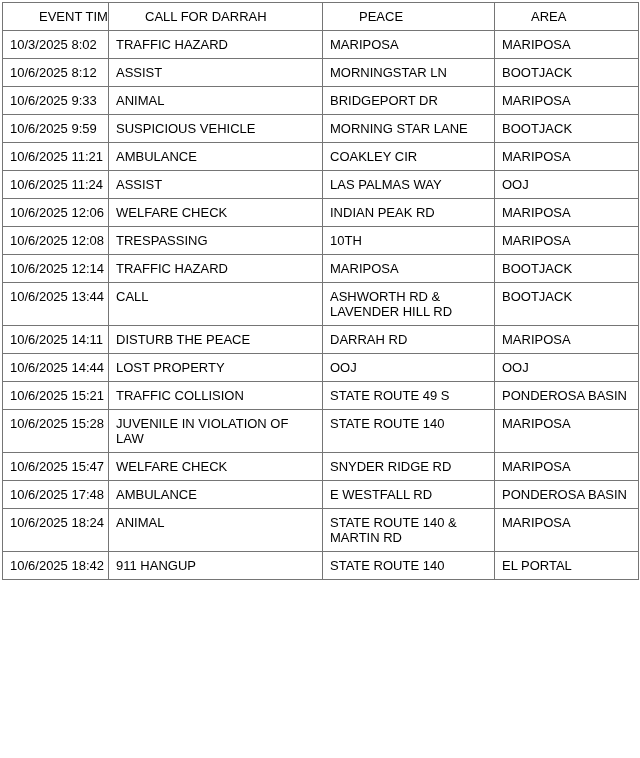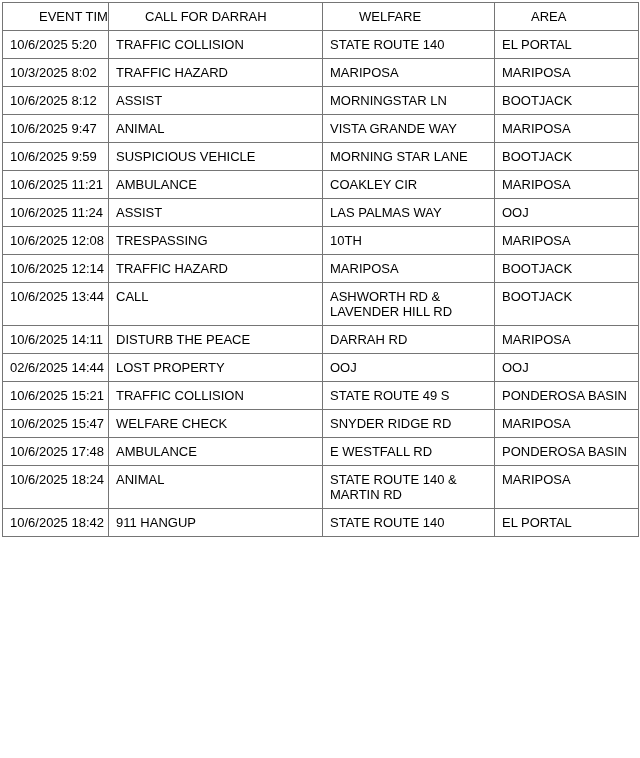--- a/index.html
+++ b/index.html
@@ -48,66 +48,66 @@
   <colgroup>
     <col style="width:106px">
     <col style="width:214px">
     <col style="width:172px">
     <col style="width:144px">
   </colgroup>
   <thead>
     <tr>
       <th>EVENT TIME</th>
       <th>CALL FOR DARRAH</th>
-      <th>WELFARE</th>
+      <th>PEACE</th>
       <th>AREA</th>
     </tr>
   </thead>
   <tbody>
-      <tr>
-        <td class="nowrap">10/6/2025 5:20</td>
-        <td>TRAFFIC COLLISION</td>
-        <td>STATE ROUTE 140</td>
-        <td class="nowrap">EL PORTAL</td>
-      </tr>
       <tr>
         <td class="nowrap">10/3/2025 8:02</td>
         <td>TRAFFIC HAZARD</td>
         <td>MARIPOSA</td>
         <td class="nowrap">MARIPOSA</td>
       </tr>
       <tr>
         <td class="nowrap">10/6/2025 8:12</td>
         <td>ASSIST</td>
         <td>MORNINGSTAR LN</td>
         <td class="nowrap">BOOTJACK</td>
       </tr>
       <tr>
-        <td class="nowrap">10/6/2025 9:47</td>
+        <td class="nowrap">10/6/2025 9:33</td>
         <td>ANIMAL</td>
-        <td>VISTA GRANDE WAY</td>
+        <td>BRIDGEPORT DR</td>
         <td class="nowrap">MARIPOSA</td>
       </tr>
       <tr>
         <td class="nowrap">10/6/2025 9:59</td>
         <td>SUSPICIOUS VEHICLE</td>
         <td>MORNING STAR LANE</td>
         <td class="nowrap">BOOTJACK</td>
       </tr>
       <tr>
         <td class="nowrap">10/6/2025 11:21</td>
         <td>AMBULANCE</td>
         <td>COAKLEY CIR</td>
         <td class="nowrap">MARIPOSA</td>
       </tr>
       <tr>
         <td class="nowrap">10/6/2025 11:24</td>
         <td>ASSIST</td>
         <td>LAS PALMAS WAY</td>
         <td class="nowrap">OOJ</td>
+      </tr>
+      <tr>
+        <td class="nowrap">10/6/2025 12:06</td>
+        <td>WELFARE CHECK</td>
+        <td>INDIAN PEAK RD</td>
+        <td class="nowrap">MARIPOSA</td>
       </tr>
       <tr>
         <td class="nowrap">10/6/2025 12:08</td>
         <td>TRESPASSING</td>
         <td>10TH</td>
         <td class="nowrap">MARIPOSA</td>
       </tr>
       <tr>
         <td class="nowrap">10/6/2025 12:14</td>
         <td>TRAFFIC HAZARD</td>
@@ -120,30 +120,36 @@
         <td>ASHWORTH RD &amp; LAVENDER HILL RD</td>
         <td class="nowrap">BOOTJACK</td>
       </tr>
       <tr>
         <td class="nowrap">10/6/2025 14:11</td>
         <td>DISTURB THE PEACE</td>
         <td>DARRAH RD</td>
         <td class="nowrap">MARIPOSA</td>
       </tr>
       <tr>
-        <td class="nowrap">02/6/2025 14:44</td>
+        <td class="nowrap">10/6/2025 14:44</td>
         <td>LOST PROPERTY</td>
         <td>OOJ</td>
         <td class="nowrap">OOJ</td>
       </tr>
       <tr>
         <td class="nowrap">10/6/2025 15:21</td>
         <td>TRAFFIC COLLISION</td>
         <td>STATE ROUTE 49 S</td>
         <td class="nowrap">PONDEROSA BASIN</td>
+      </tr>
+      <tr>
+        <td class="nowrap">10/6/2025 15:28</td>
+        <td>JUVENILE IN VIOLATION OF LAW</td>
+        <td>STATE ROUTE 140</td>
+        <td class="nowrap">MARIPOSA</td>
       </tr>
       <tr>
         <td class="nowrap">10/6/2025 15:47</td>
         <td>WELFARE CHECK</td>
         <td>SNYDER RIDGE RD</td>
         <td class="nowrap">MARIPOSA</td>
       </tr>
       <tr>
         <td class="nowrap">10/6/2025 17:48</td>
         <td>AMBULANCE</td>

